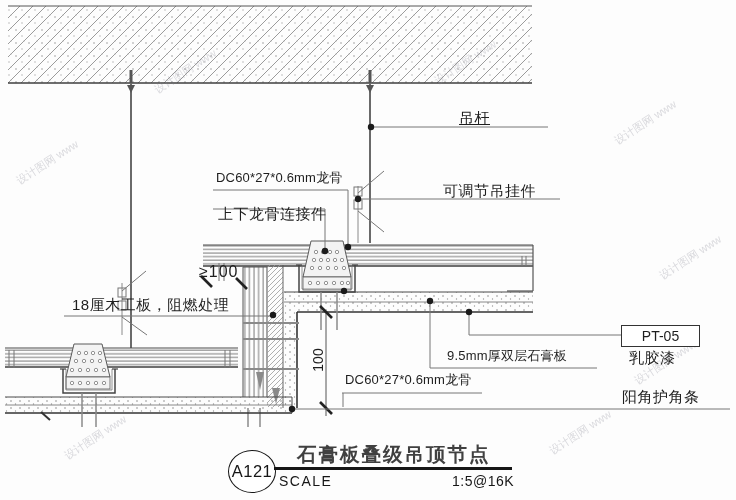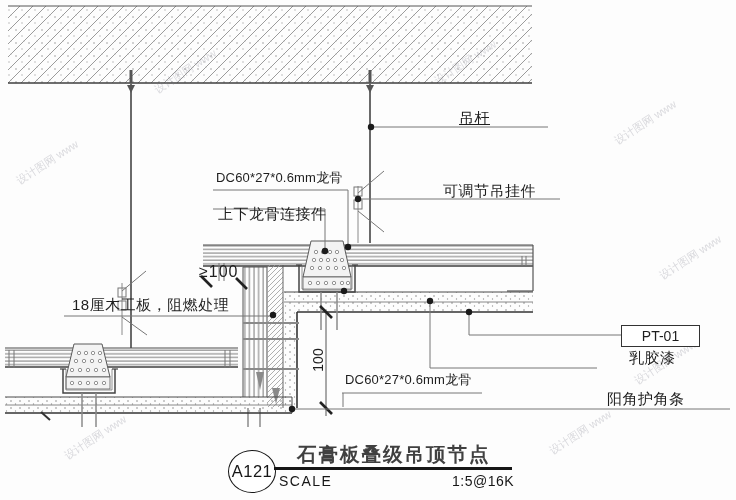--- a/index.html
+++ b/index.html
@@ -227,23 +227,24 @@
   <span class="wm" style="left:655px;top:250px;">设计图网 www</span>
   <span class="wm" style="left:60px;top:430px;">设计图网 www</span>
   <span class="wm" style="left:545px;top:425px;">设计图网 www</span>
   <span class="wm" style="left:630px;top:355px;">设计图网 www</span>
 
   <span class="lbl" style="left:459px;top:109px;text-decoration:underline;">吊杆</span>
   <span class="lbl" style="left:443px;top:182px;">可调节吊挂件</span>
   <span class="lbl sm" style="left:216px;top:171px;">DC60*27*0.6mm龙骨</span>
   <span class="lbl" style="left:218px;top:192px;margin-top:13px;">上下龙骨连接件</span>
   <span class="lbl" style="left:72px;top:296px;">18厘木工板，阻燃处理</span>
-  <div class="ptbox">PT-01</div>
+  <span class="lbl sm" style="left:447px;top:349px;">9.5mm厚双层石膏板</span>
+  <div class="ptbox">PT-05</div>
   <span class="lbl" style="left:629px;top:349px;">乳胶漆</span>
-  <span class="lbl" style="left:607px;top:390px;">阳角护角条</span>
+  <span class="lbl" style="left:622px;top:390px;font-family:Liberation Mono, monospace;">阳角护角条</span>
   <span class="lbl sm" style="left:345px;top:373px;">DC60*27*0.6mm龙骨</span>
 
   <span class="geq">≥100</span>
   <span class="dim100">100</span>
 
   <div class="circle">A121</div>
   <span class="title">石膏板叠级吊顶节点</span>
   <div class="hline"></div>
   <span class="scalelbl">SCALE</span>
   <span class="scaleval">1:5@16K</span>

